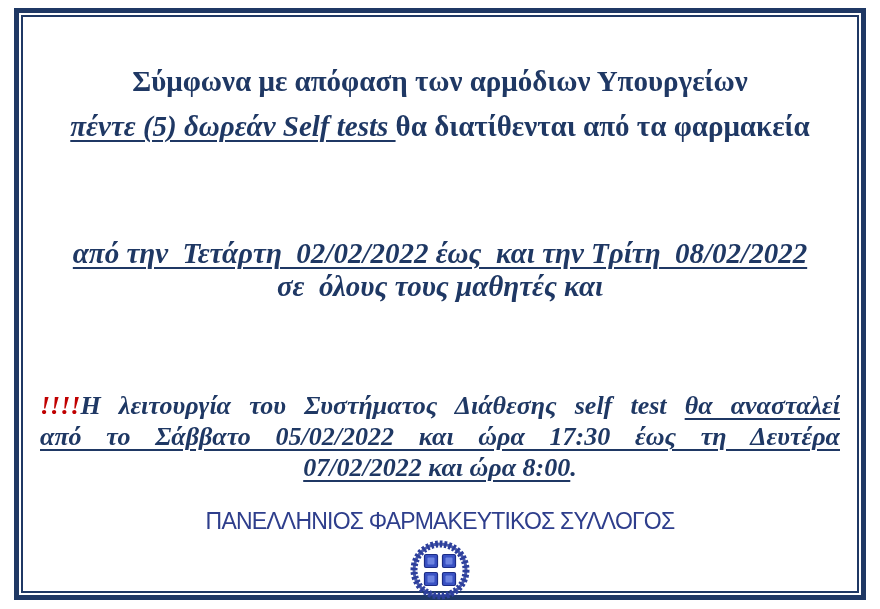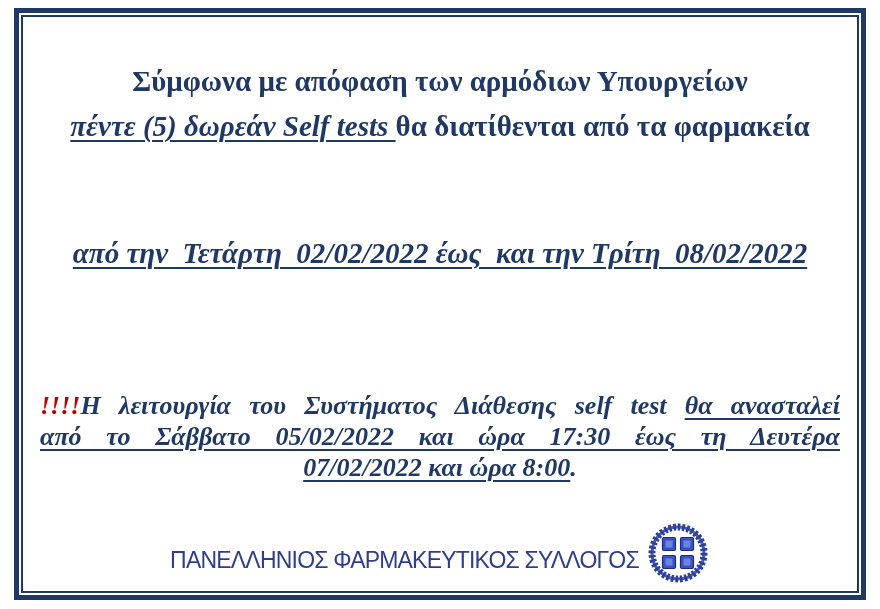--- a/index.html
+++ b/index.html
@@ -65,20 +65,21 @@
   }
   .lastline {
     text-align: center;
     line-height: 30px;
   }
   .bang { color: #c00000; }
   .footer {
     position: absolute; top: 514px; left: 0; right: 0; height: 76px;
     display: flex; align-items: center; justify-content: center;
     gap: 7px;
+    flex-direction: column;
   }
   .org {
     font-family: "Liberation Sans", "DejaVu Sans", sans-serif;
     font-size: 23px;
     letter-spacing: -0.8px;
     color: #2e3e8c;
     position: relative; top: 8px;
     white-space: pre;
   }
   .logo { width: 64px; height: 70px; flex: 0 0 auto; }
@@ -91,20 +92,21 @@
 </div>
 
 <div class="content">
 
   <div class="line l1">Σύμφωνα με απόφαση των αρμόδιων Υπουργείων</div>
 
   <div class="line l2"><span class="i u">πέντε (5) δωρεάν Self tests </span><span>θα διατίθενται από τα φαρμακεία</span></div>
 
   <div class="line l3 i u">από την  Τετάρτη  02/02/2022 έως  και την Τρίτη  08/02/2022</div>
 
+  <div class="line l4 i">σε  όλους τους μαθητές και</div>
 
 
   <div class="warning">
     <div class="jline"><span class="bang">!!!!</span><span>Η λειτουργία του Συστήματος Διάθεσης self test </span><span class="u">θα ανασταλεί</span></div>
     <div class="jline u">από το Σάββατο 05/02/2022 και ώρα 17:30 έως τη Δευτέρα</div>
     <div class="lastline"><span class="u">07/02/2022 και ώρα 8:00</span><span>.</span></div>
   </div>
 
   <div class="footer">
     <span class="org">ΠΑΝΕΛΛΗΝΙΟΣ ΦΑΡΜΑΚΕΥΤΙΚΟΣ ΣΥΛΛΟΓΟΣ</span>

